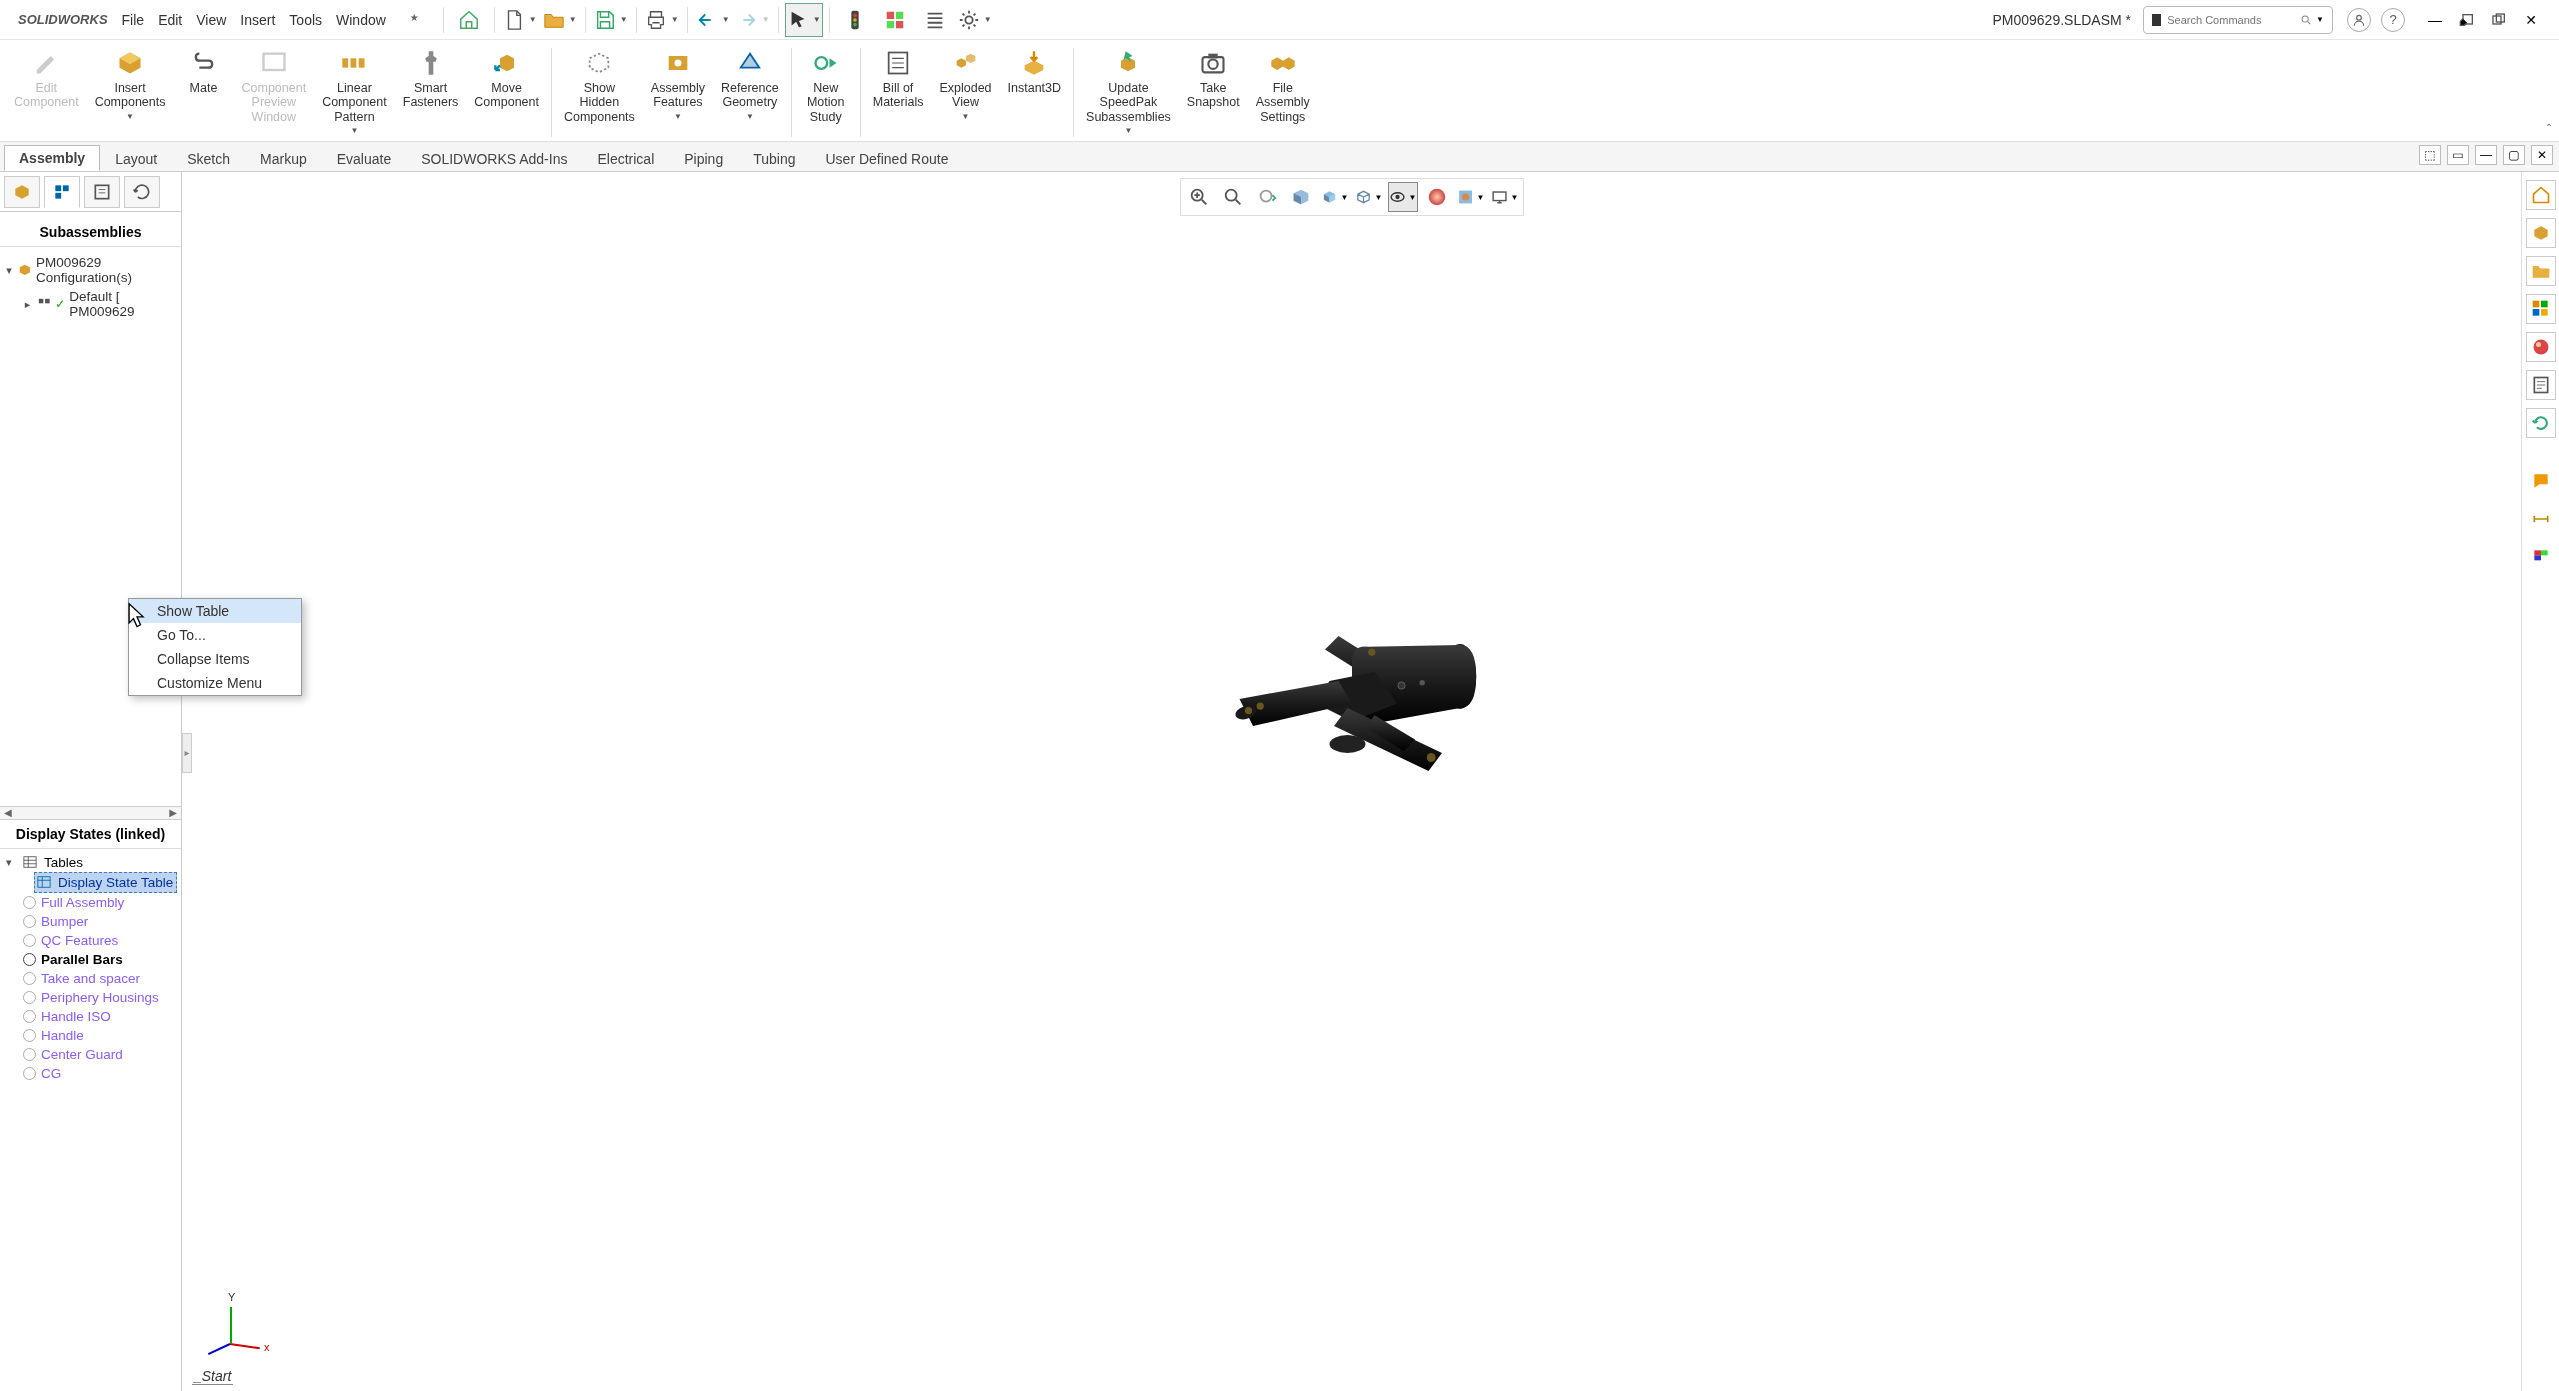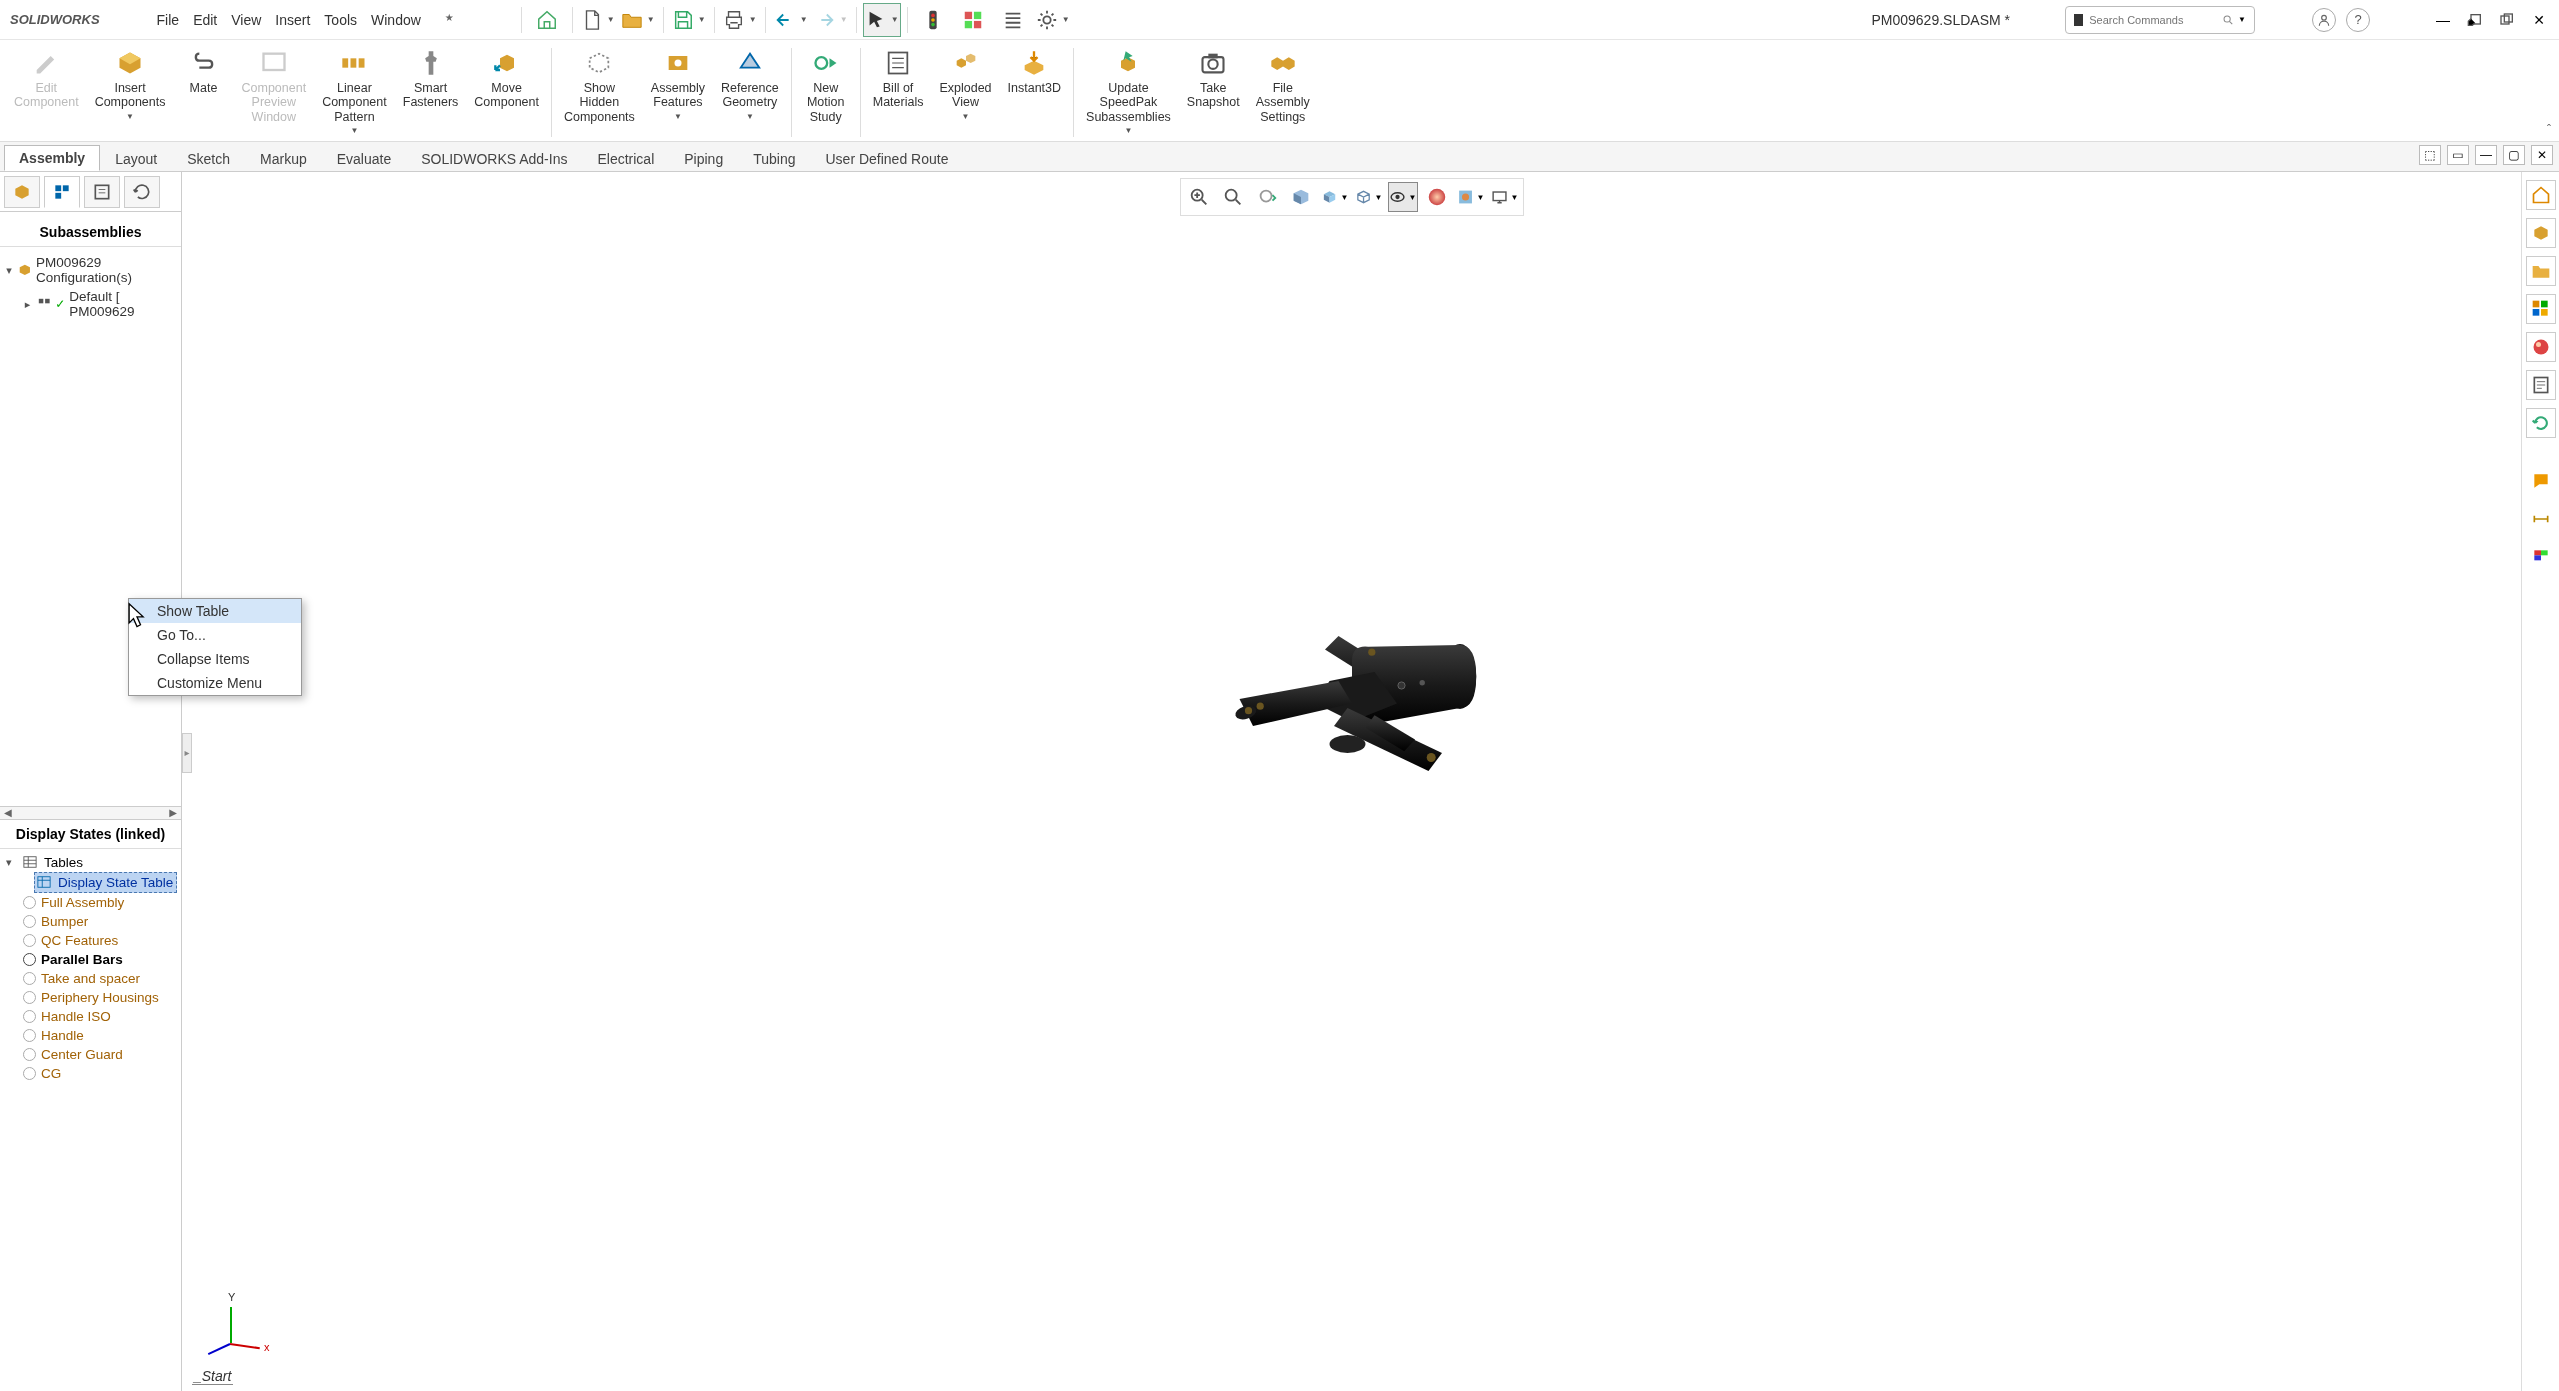--- a/index.html
+++ b/index.html
@@ -1,19 +1,19 @@
 <!DOCTYPE html>
 <html><head>
 <meta charset="utf-8">
 <style>
 * { box-sizing: border-box; margin: 0; padding: 0; font-family: "Segoe UI", Arial, sans-serif; }
 html, body { width: 100%; height: 100%; background: #fff; overflow: hidden; }
 
 
-.menubar { height: 40px; background: #fff; display: flex; align-items: center; padding: 0 8px; border-bottom: 1px solid #e6e6e6; gap: 43px; }
+.menubar { height: 40px; background: #fff; display: flex; align-items: center; padding: 0 16px; border-bottom: 1px solid #e6e6e6; }
 .logo { display: flex; align-items: center; font-weight: bold; font-style: italic; color: #555; font-size: 13px; margin-right: 14px; }
 .logo .s { color: #d00; font-size: 18px; font-weight: 900; margin-right: 2px; }
 .menu-items { display: flex; gap: 14px; }
 .menu-items span { font-size: 14px; color: #333; cursor: pointer; }
 .menubar .dd-arrow { font-size: 10px; color: #666; margin-left: 10px; }
 .toolbar-icons { display: flex; align-items: center; margin-left: 20px; gap: 2px; }
 .tb-btn { display: flex; align-items: center; justify-content: center; min-width: 38px; height: 34px; border: 1px solid transparent; cursor: pointer; position: relative; }
 .tb-btn svg { width: 22px; height: 22px; }
 .tb-sep { width: 1px; height: 26px; background: #ddd; margin: 0 4px; }
 .tb-btn .small-arrow { font-size: 8px; color: #555; margin-left: 4px; }
@@ -58,21 +58,21 @@
 .tree-row .exp { width: 12px; font-size: 11px; color: #555; text-align: center; }
 .tree-row .ticon { width: 16px; height: 16px; display: inline-flex; align-items: center; justify-content: center; }
 .tree-row.indent1 { padding-left: 18px; }
 .tree-row .check { color: #0a0; font-size: 12px; }
 .panel-splitbar { height: 14px; border-top: 1px solid #ccc; border-bottom: 1px solid #ccc; background: #f5f5f5; display: flex; align-items: center; justify-content: space-between; padding: 0 4px; font-size: 10px; color: #666; }
 .ds-list { padding: 4px 4px 60px 4px; font-size: 13.5px; overflow-y: auto; flex: 1; }
 .ds-row { display: flex; align-items: center; gap: 5px; padding: 2px 2px; }
 .ds-row .exp { width: 12px; font-size: 11px; color: #555; }
 .ds-row .ring { width: 13px; height: 13px; border: 1.5px solid #aaa; border-radius: 50%; flex-shrink: 0; }
 .ds-row .ring.dark { border-color: #444; }
-.ds-row.inactive { color: #a16207; }
+.ds-row.inactive { color: #8b5cf6; }
 .ds-row.selected { background: #bcd4f2; border: 1px dashed #4a78b0; }
 .ds-row.selected span.label { color: #0030a0; }
 .ds-row.bold span.label { font-weight: 600; }
 .ds-row .ticon { width: 16px; height: 14px; display: inline-flex; }
 
 
 .viewport { flex: 1; position: relative; background: #fff; overflow: hidden; }
 .view-toolbar { position: absolute; top: 6px; left: 50%; transform: translateX(-50%); display: flex; gap: 4px; align-items: center; background: #fff; border: 1px solid #ddd; padding: 3px; }
 .vt-btn { width: 30px; height: 30px; display: flex; align-items: center; justify-content: center; border: 1px solid transparent; cursor: pointer; }
 .vt-btn.active { border-color: #888; background: #e8e8e8; }

